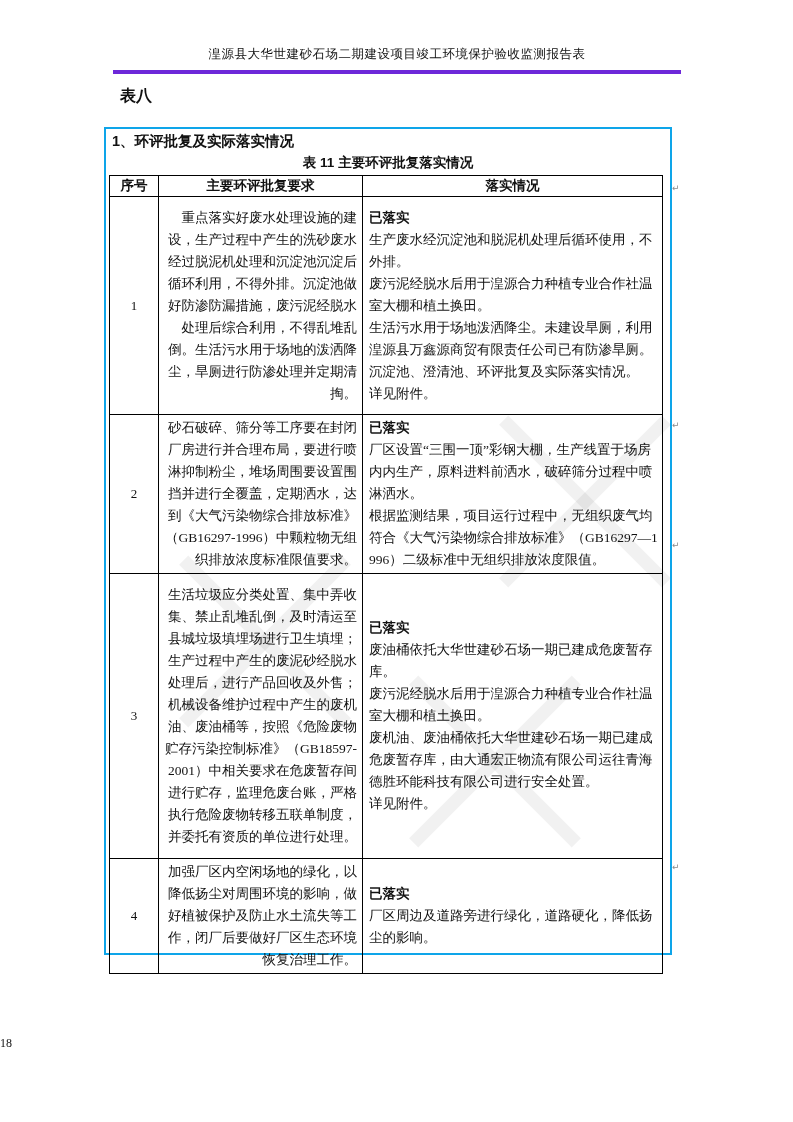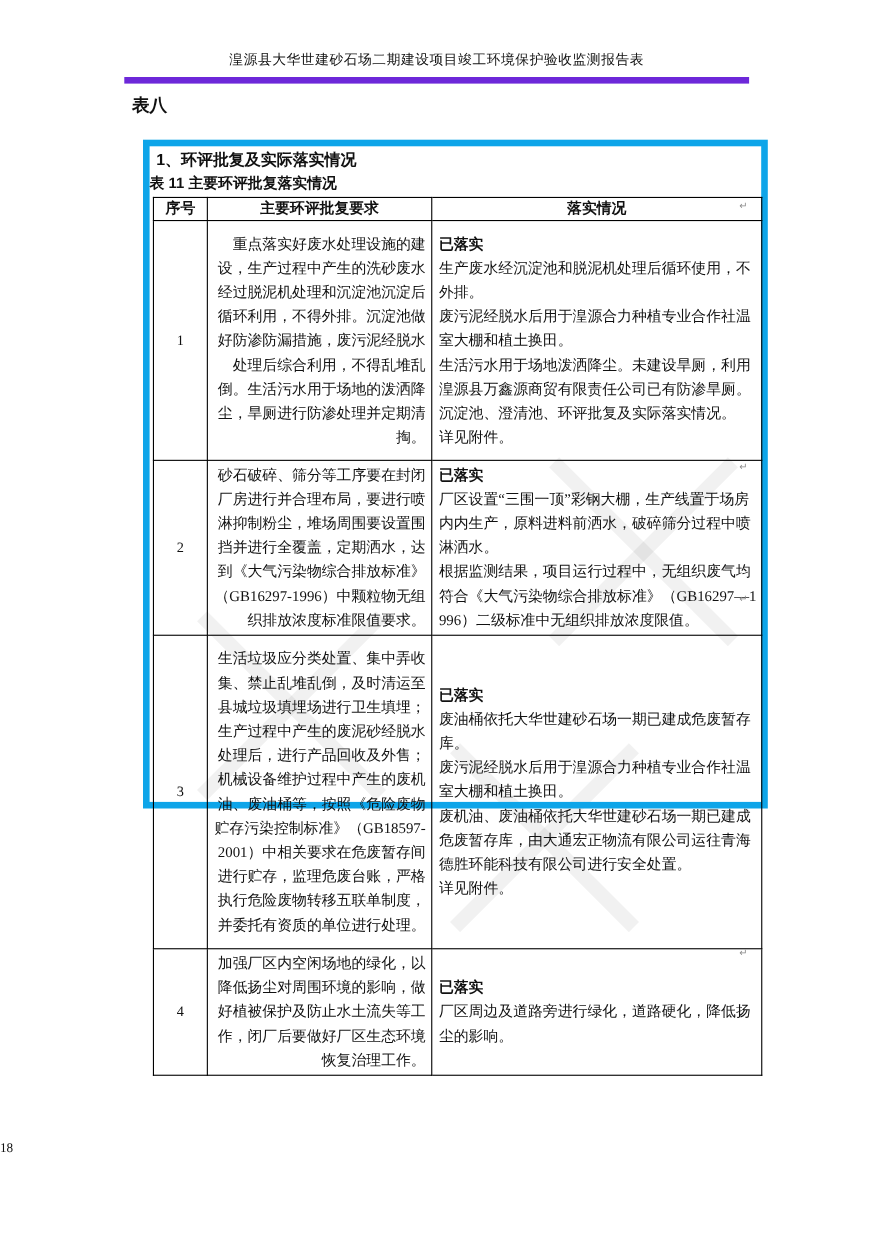--- a/index.html
+++ b/index.html
@@ -8,40 +8,40 @@
     width:793px;height:1122px;
     background:#ffffff;
     font-family:"Liberation Serif","DejaVu Serif",serif;
     color:#111;
     overflow:hidden;
   }
   
   .doc-header{
     position:absolute;top:46px;left:113px;width:568px;
     text-align:center;font-size:12.5px;letter-spacing:0.5px;
-    padding-bottom:7px;border-bottom:6px solid #6d28d9;
+    padding-bottom:7px;border-bottom:4px solid #6d28d9;
   }
   
   .table-label{
     position:absolute;top:86px;left:120px;
     font-family:"Liberation Sans","DejaVu Sans",sans-serif;
     font-weight:bold;font-size:16px;
   }
   
   .outer-box{
-    position:absolute;top:127px;left:130px;width:568px;height:608px;
-    border:6px solid #0ea5e9;box-sizing:border-box;
+    position:absolute;top:127px;left:104px;width:568px;height:828px;
+    border:2px solid #0ea5e9;box-sizing:border-box;
   }
   .section-title{
     margin:3px 6px 0 6px;
     font-family:"Liberation Sans","DejaVu Sans",sans-serif;
     font-weight:bold;font-size:14.5px;
   }
   .table-caption{
-    text-align:left;margin:3px 0 3px 0;
+    text-align:center;margin:3px 0 3px 0;
     font-family:"Liberation Sans","DejaVu Sans",sans-serif;
     font-weight:bold;font-size:13.5px;
   }
   table.main-table{
     margin-left:3px;
     width:553px;
     border-collapse:collapse;
     table-layout:fixed;
     border:1.5px solid #000;
   }

